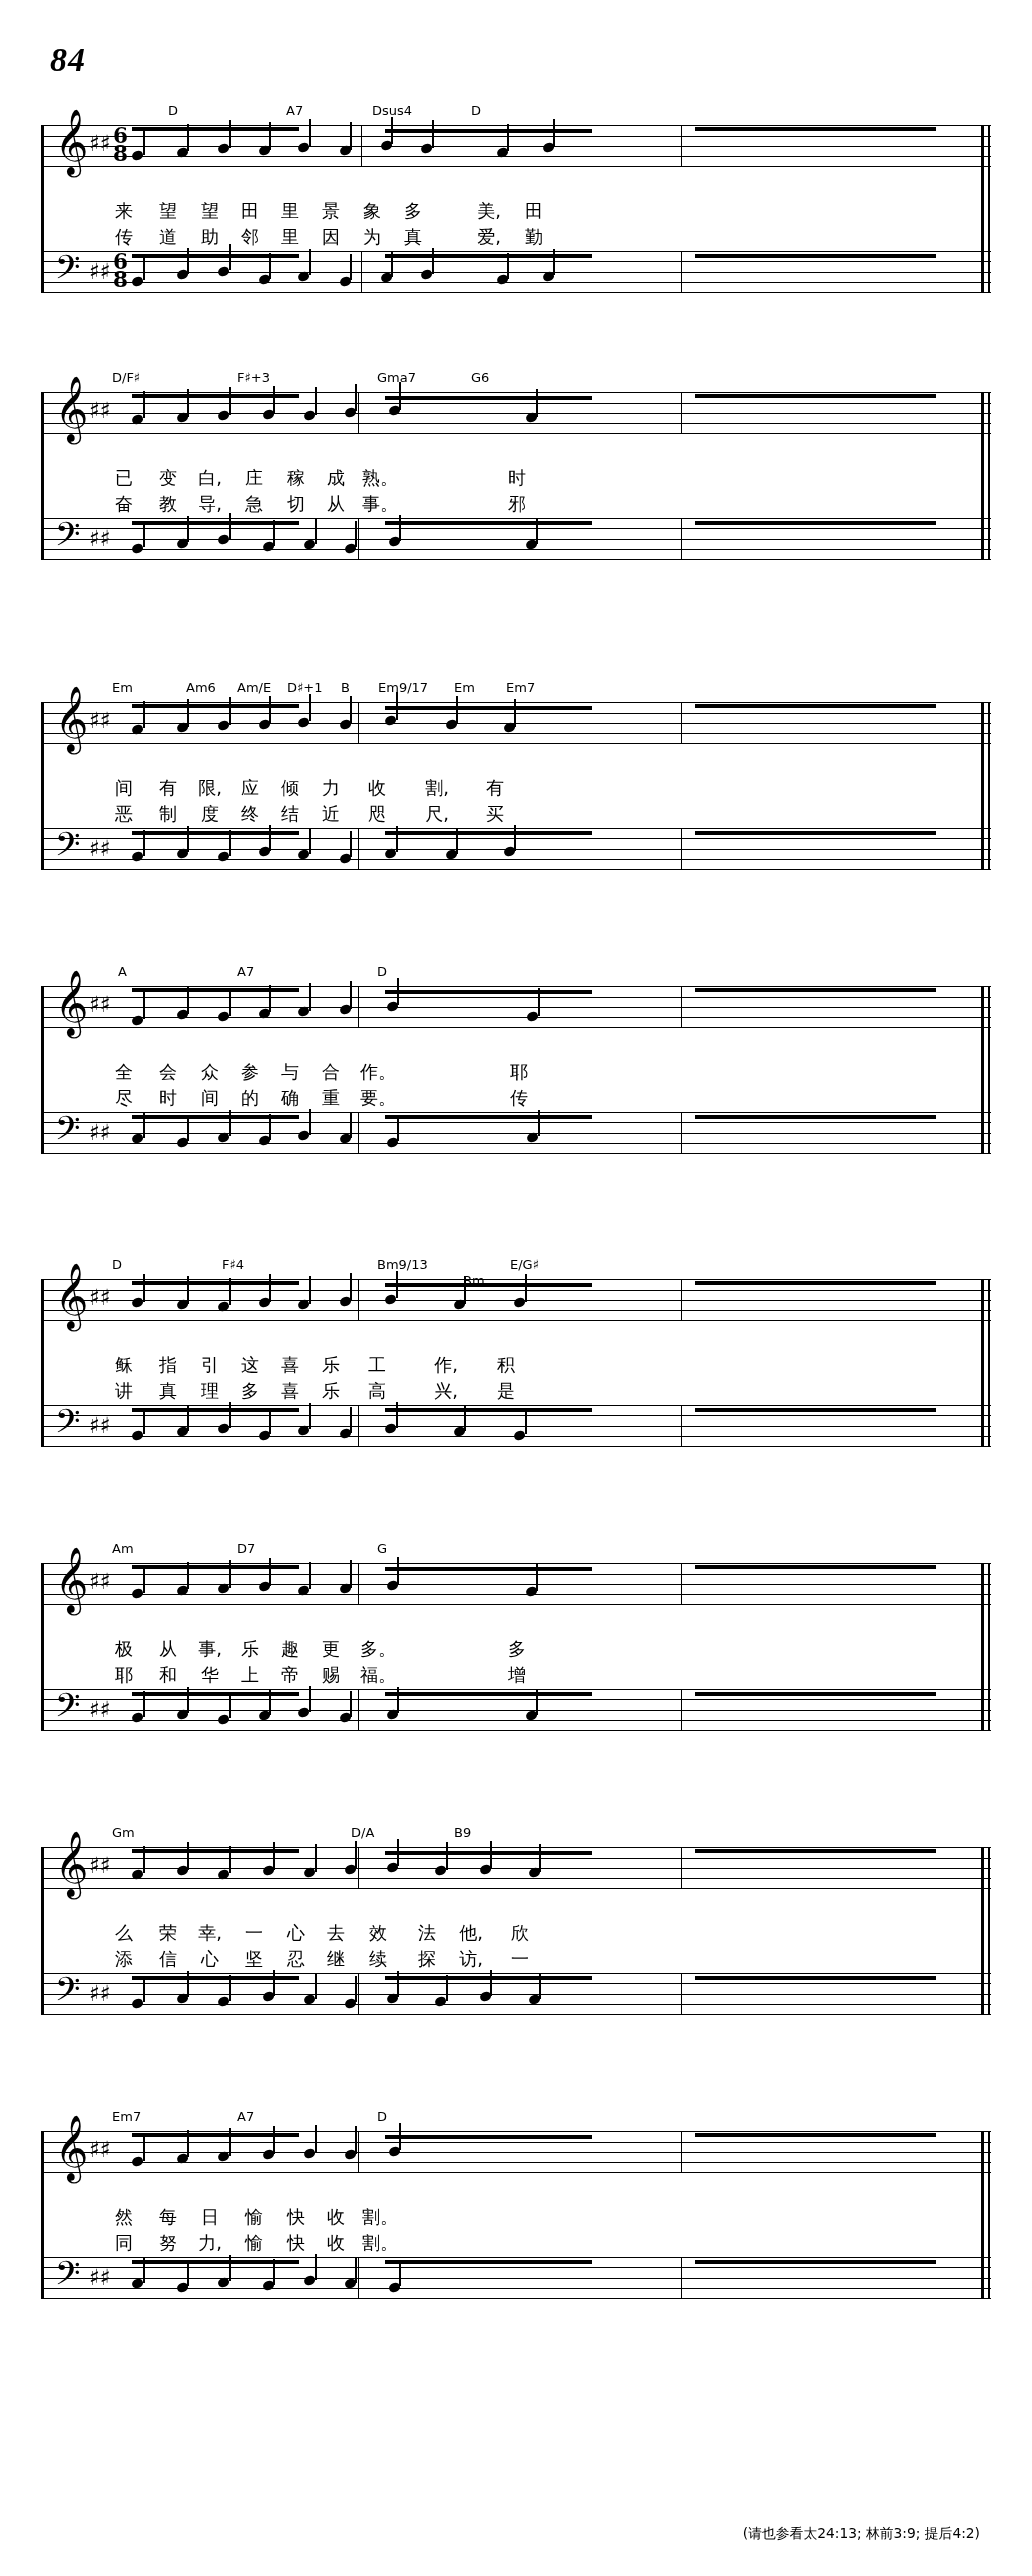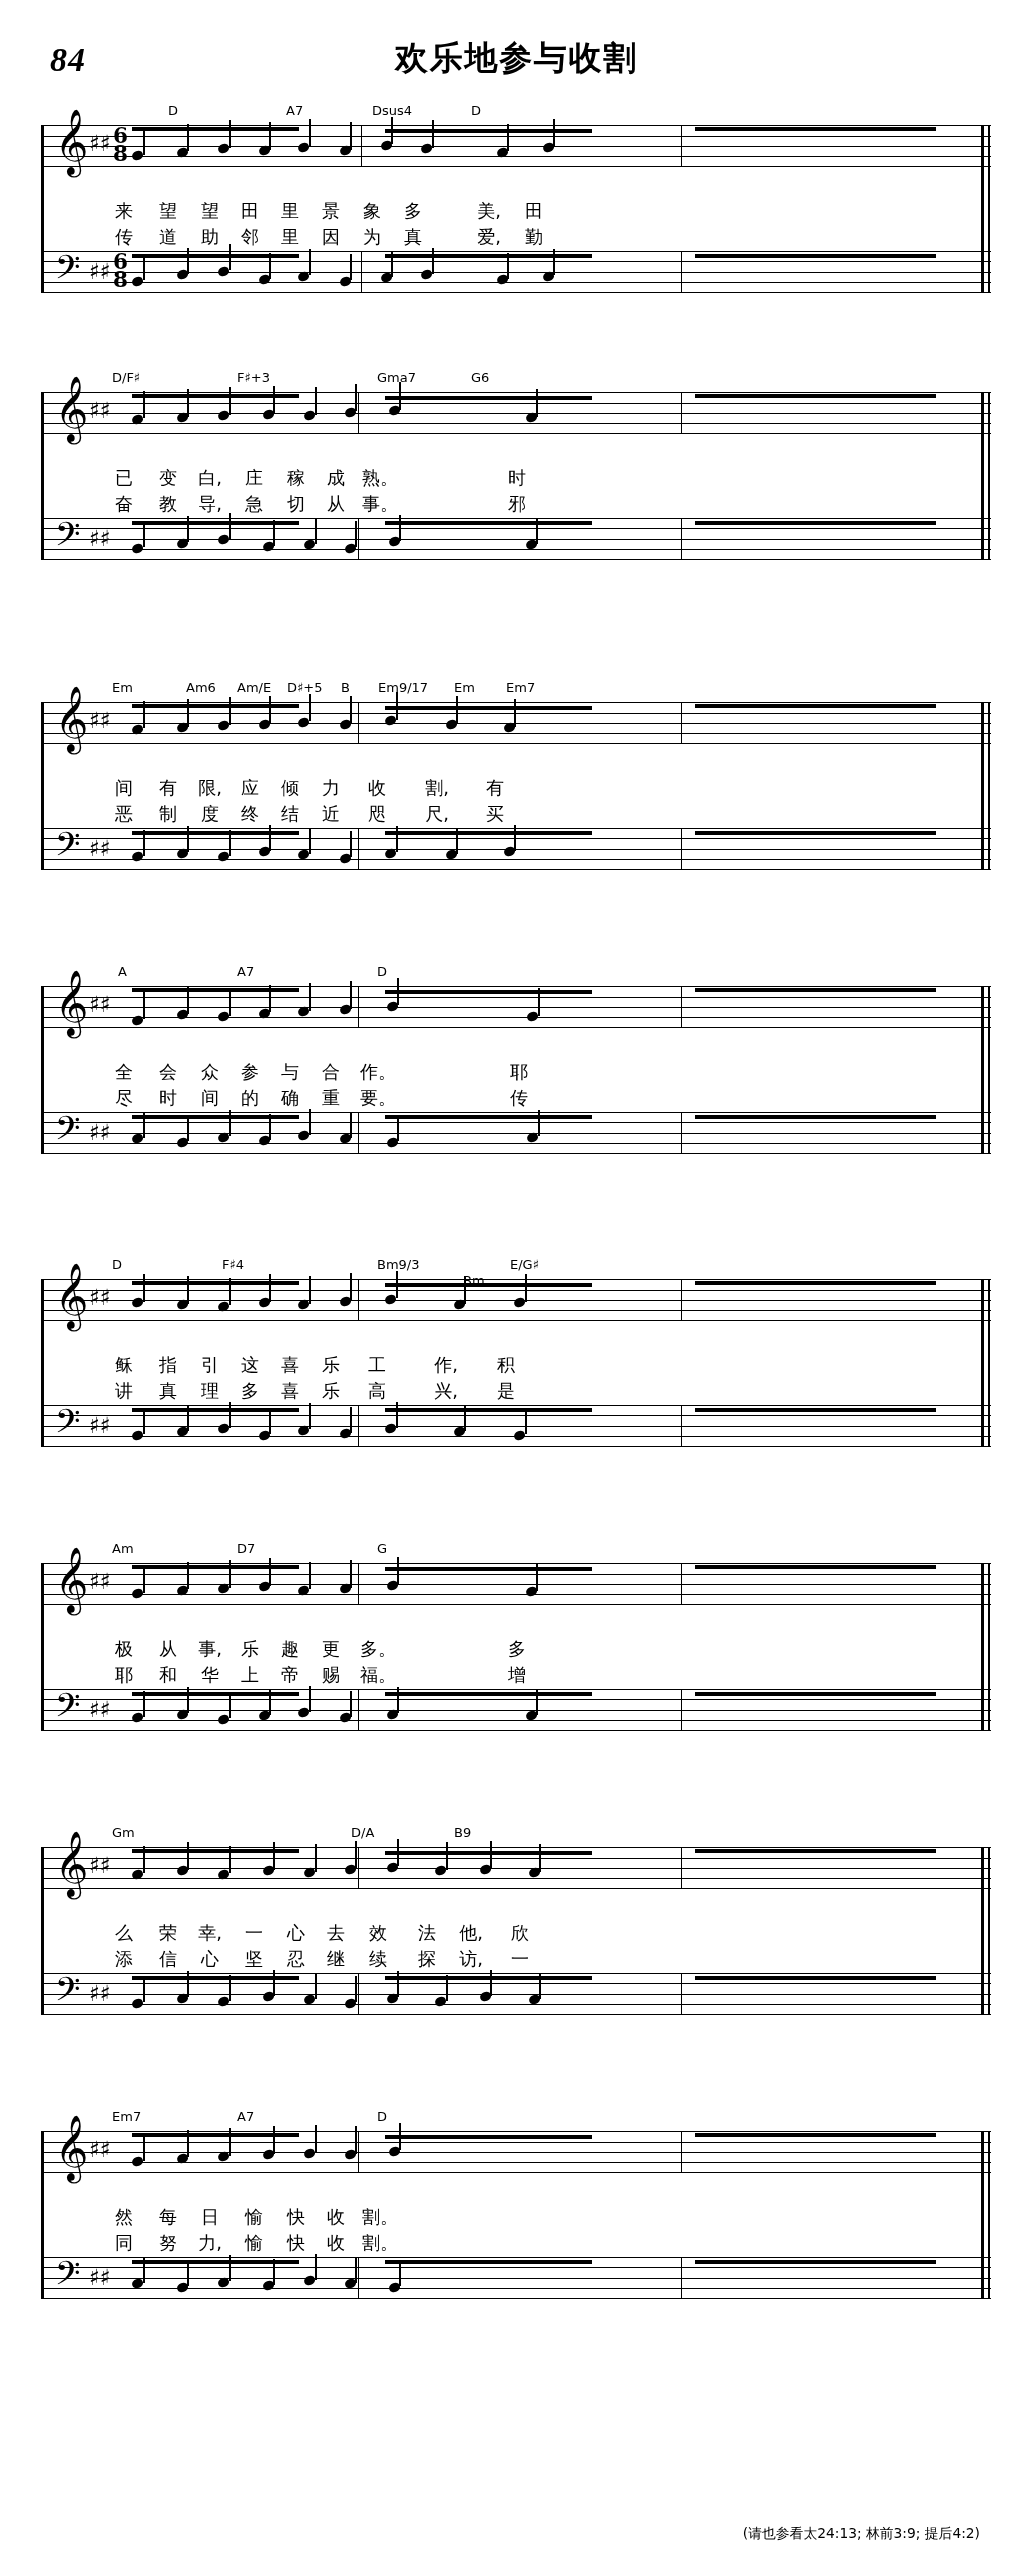--- a/index.html
+++ b/index.html
@@ -170,21 +170,20 @@
     height: 3.9px;
     background: #000;
   }
 </style>
 </head>
 <body>
 
 <div class="page">
 
   <div class="hymn-number">84</div>
-  <div class="title">欢乐地参与收割</div>
 
   <div id="systems-host">
       <div class="system" style="top: 103px;">
         <div class="chord" style="left: 127px; top: 0px;">D</div>
         <div class="chord" style="left: 245px; top: 0px;">A7</div>
         <div class="chord" style="left: 331px; top: 0px;">Dsus4</div>
         <div class="chord" style="left: 430px; top: 0px;">D</div>
         <div style="position: absolute; left: 0px; top: 22.4px; width: 100%;">
           <div class="staff">
             <div class="ln"></div>
@@ -377,21 +376,21 @@
           <span style="left: 255px;">切</span>
           <span style="left: 295px;">从</span>
           <span style="left: 339px;">事。</span>
           <span style="left: 476px;">邪</span>
         </div>
       </div>
       <div class="system" style="top: 680px;">
         <div class="chord" style="left: 71px; top: 0px;">Em</div>
         <div class="chord" style="left: 145px; top: 0px;">Am6</div>
         <div class="chord" style="left: 196px; top: 0px;">Am/E</div>
-        <div class="chord" style="left: 246px; top: 0px;">D♯+5</div>
+        <div class="chord" style="left: 246px; top: 0px;">D♯+1</div>
         <div class="chord" style="left: 300px; top: 0px;">B</div>
         <div class="chord" style="left: 337px; top: 0px;">Em9/17</div>
         <div class="chord" style="left: 413px; top: 0px;">Em</div>
         <div class="chord" style="left: 465px; top: 0px;">Em7</div>
         <div style="position: absolute; left: 0px; top: 22.4px; width: 100%;">
           <div class="staff">
             <div class="ln"></div>
             <div class="ln"></div>
             <div class="ln"></div>
             <div class="ln"></div>
@@ -571,21 +570,21 @@
           <span style="left: 209px;">的</span>
           <span style="left: 249px;">确</span>
           <span style="left: 290px;">重</span>
           <span style="left: 337px;">要。</span>
           <span style="left: 478px;">传</span>
         </div>
       </div>
       <div class="system" style="top: 1257px;">
         <div class="chord" style="left: 71px; top: 0px;">D</div>
         <div class="chord" style="left: 181px; top: 0px;">F♯4</div>
-        <div class="chord" style="left: 336px; top: 0px;">Bm9/3</div>
+        <div class="chord" style="left: 336px; top: 0px;">Bm9/13</div>
         <div class="chord" style="left: 422px; top: 16px;">Bm</div>
         <div class="chord" style="left: 469px; top: 0px;">E/G♯</div>
         <div style="position: absolute; left: 0px; top: 22.4px; width: 100%;">
           <div class="staff">
             <div class="ln"></div>
             <div class="ln"></div>
             <div class="ln"></div>
             <div class="ln"></div>
             <div class="ln"></div>
           </div>

